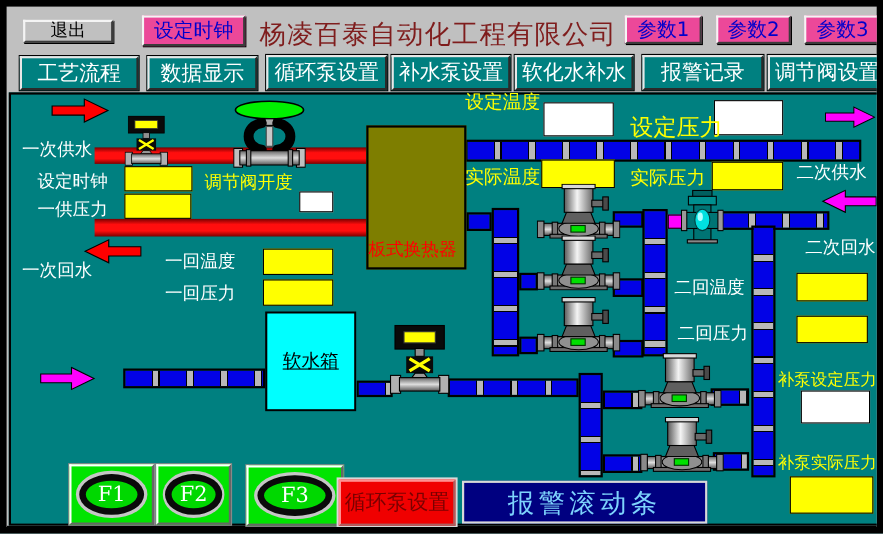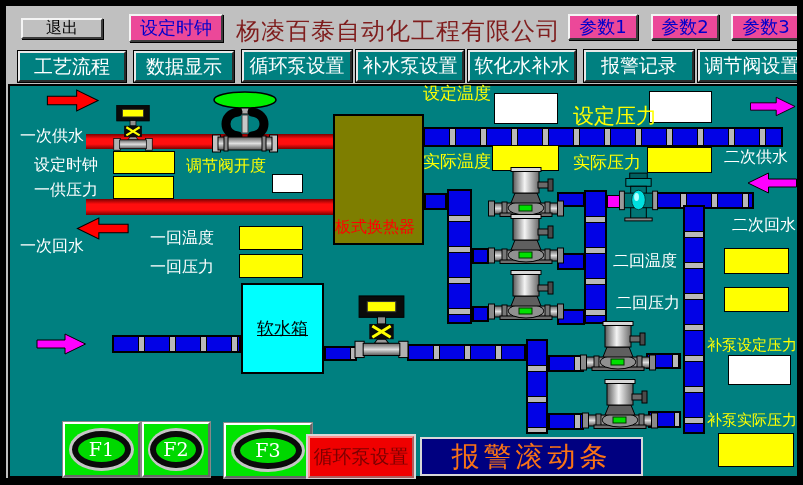--- a/index.html
+++ b/index.html
@@ -43,21 +43,21 @@
         border-right:2px solid #666;border-bottom:2px solid #666;box-shadow:0 0 0 1px #888;
         display:flex;align-items:center;justify-content:center;z-index:6;cursor:pointer;}
   .fring{width:88%;height:84%;border-radius:50%;background:#c6c6c6;display:flex;
          align-items:center;justify-content:center;}
   .fcore{width:93%;height:88%;border-radius:50%;background:#00d800;border:6px solid #0a0a0a;
          display:flex;align-items:center;justify-content:center;color:#fff;font-size:19px;
          font-family:"DejaVu Serif",serif;}
   .fault{background:#f00000;border:2px outset #ff9090;box-shadow:0 0 0 2px #d8d8d8;
          color:#7a0000;font-size:19px;display:flex;align-items:center;justify-content:center;
          z-index:6;cursor:pointer;}
-  .alarm{background:#000080;border:2px solid #d8d8d8;color:#f97316;font-size:28px;display:flex;
+  .alarm{background:#000080;border:2px solid #d8d8d8;color:#7dd3fc;font-size:24px;display:flex;
          align-items:center;justify-content:center;z-index:6;letter-spacing:4px;text-align:center;}
 </style>
 </head>
 <body>
 
 <svg width="0" height="0" style="position:absolute">
   <defs>
     <linearGradient id="gMotor" x1="0" y1="0" x2="1" y2="0">
       <stop offset="0" stop-color="#5a5a5a"></stop>
         <stop offset="0.45" stop-color="#f4f4f4"></stop>

